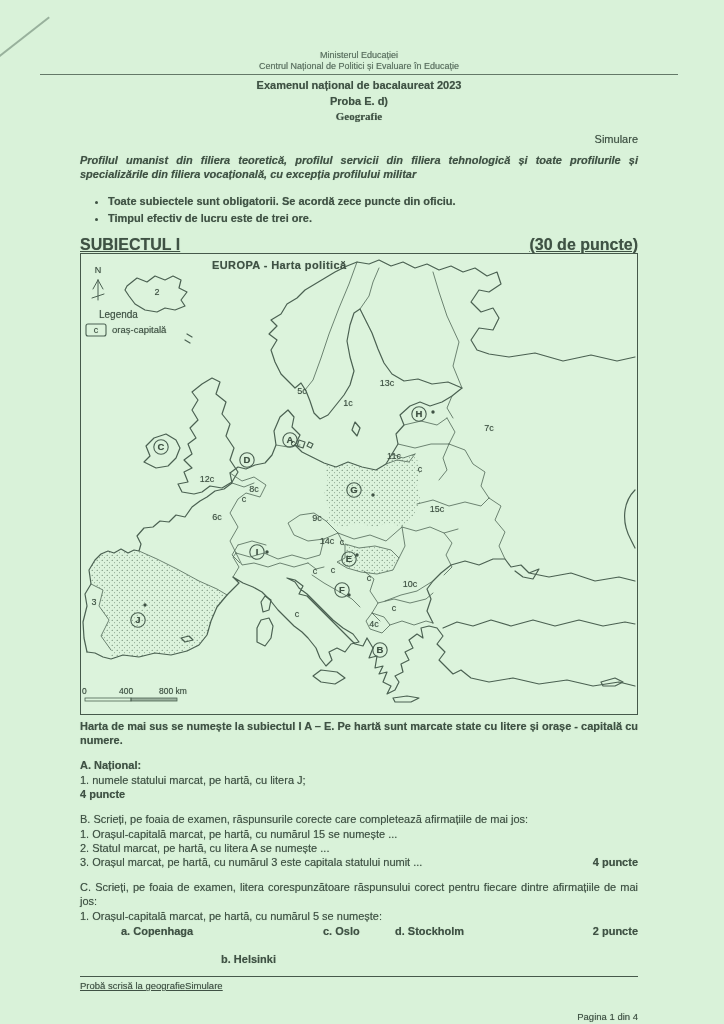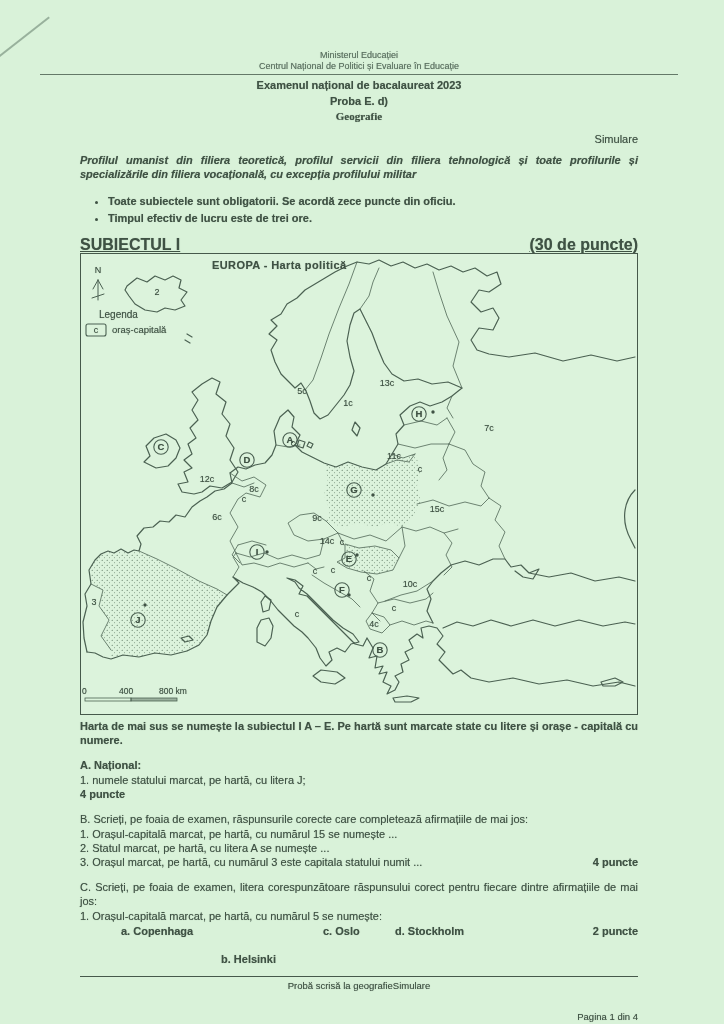--- a/index.html
+++ b/index.html
@@ -33,21 +33,21 @@
   .qrow{display:flex;justify-content:space-between;}
   .pts{font-weight:bold;white-space:nowrap;}
   .opts{display:flex;margin-top:1px;}
   .opt{font-weight:600;}
   .opt.o1{margin-left:41px;width:100px;}
   .opt.o2{width:102px;margin-top:28px;}
   .opt.o3{width:72px;}
   .opt.o4{width:148px;}
   .opts .pts{margin-left:auto;}
   .footer{margin-top:10px;border-top:1.2px solid #46594b;padding-top:2px;font-size:9.5px;}
-  .footer-row{display:flex;justify-content:center;}
+  .footer-row{display:flex;justify-content:flex-start;text-decoration:underline;}
   .footer-page{text-align:right;margin-top:17px;}
   
   .coast{fill:none;stroke:#4b6152;stroke-width:1.2;stroke-linejoin:round;stroke-linecap:round;}
   .border{fill:none;stroke:#4f6656;stroke-width:.8;stroke-linejoin:round;stroke-linecap:round;}
   .stip{fill:url(#dots);stroke:none;}
   .ring{fill:none;stroke:#4f6656;stroke-width:.8;}
   svg text{font-family:"Liberation Sans",sans-serif;fill:#3f5244;}
   .map-title{font-size:11px;font-weight:600;letter-spacing:.4px;}
   .leg-t{font-size:10px;}
   .leg-l{font-size:9.5px;}

